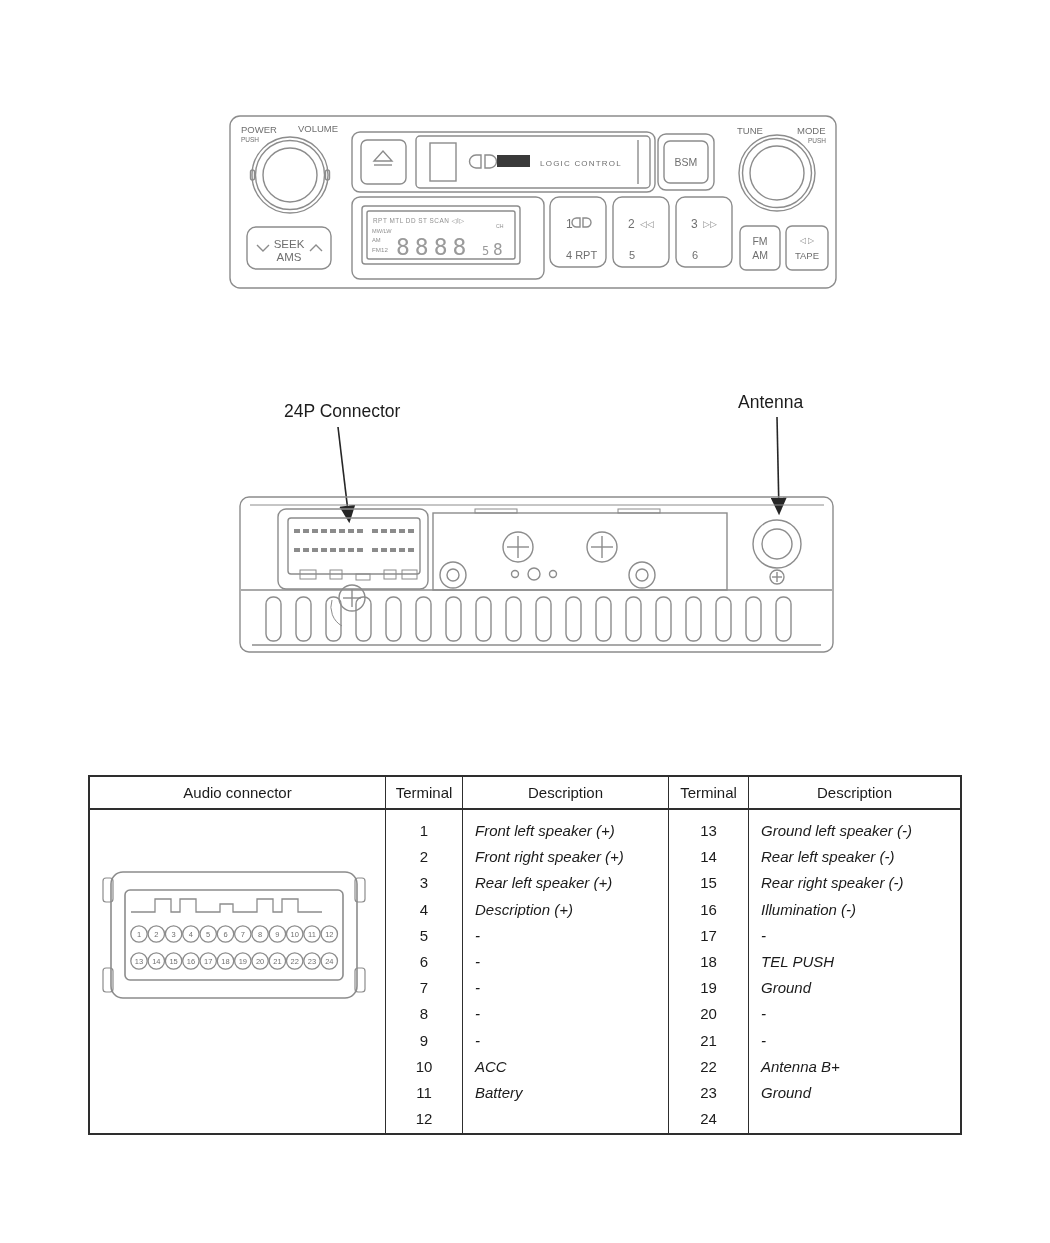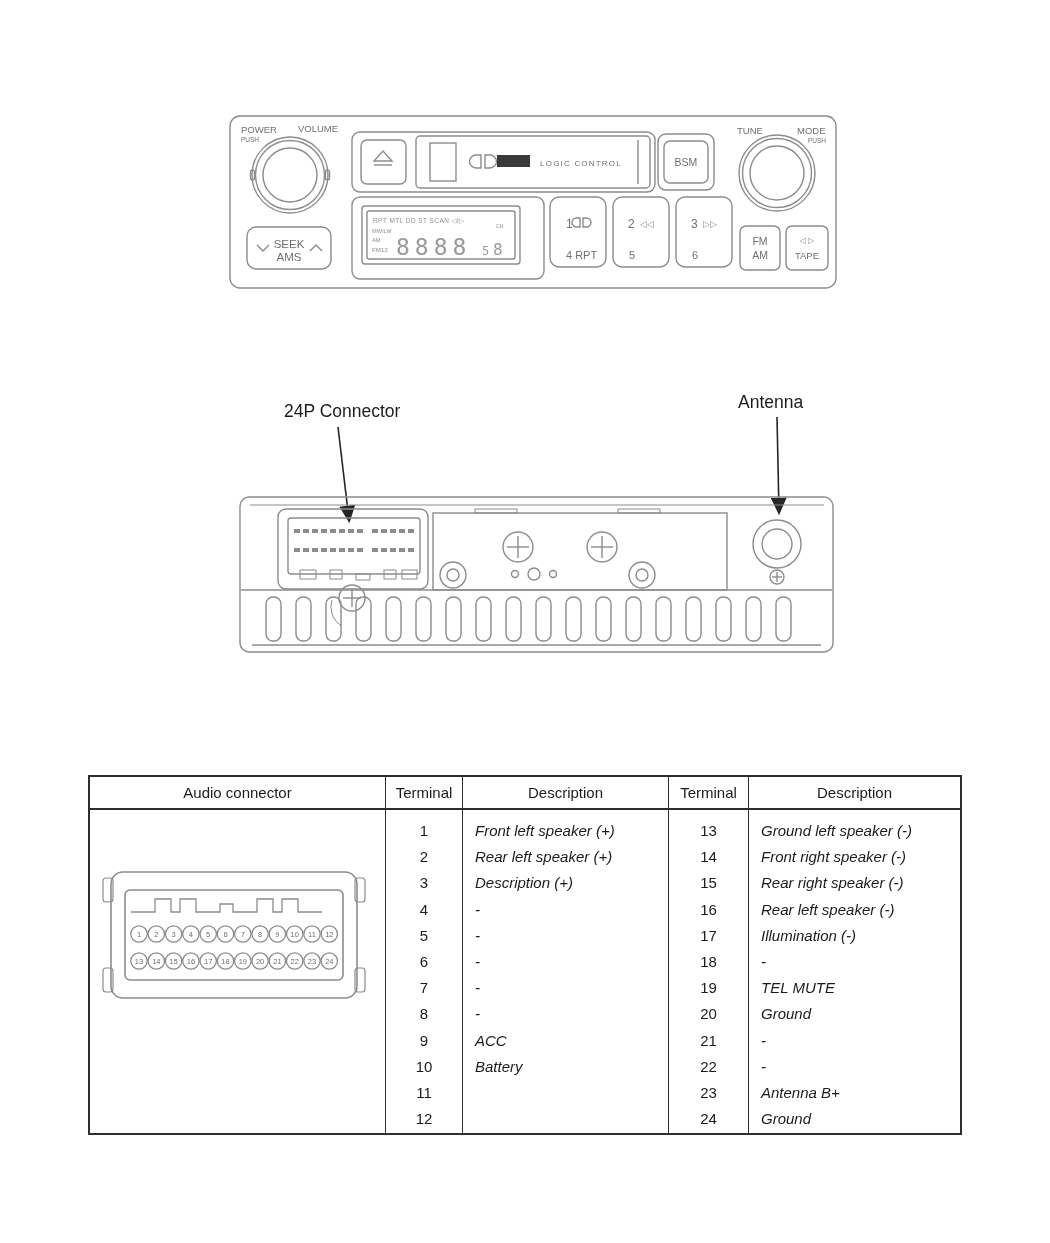--- a/index.html
+++ b/index.html
@@ -359,20 +359,21 @@
           <div class="cell-line num">6</div>
           <div class="cell-line num">7</div>
           <div class="cell-line num">8</div>
           <div class="cell-line num">9</div>
           <div class="cell-line num">10</div>
           <div class="cell-line num">11</div>
           <div class="cell-line num">12</div>
         </div>
       <div class="p-col w3">
           <div class="cell-line desc">Front left speaker (+)</div>
+          <div class="cell-line desc">Front right speaker (+)</div>
           <div class="cell-line desc">Rear left speaker (+)</div>
           <div class="cell-line desc">Description (+)</div>
           <div class="cell-line desc">-</div>
           <div class="cell-line desc">-</div>
           <div class="cell-line desc">-</div>
           <div class="cell-line desc">-</div>
           <div class="cell-line desc">-</div>
           <div class="cell-line desc">ACC</div>
           <div class="cell-line desc">Battery</div>
         </div>
@@ -385,26 +386,25 @@
           <div class="cell-line num">18</div>
           <div class="cell-line num">19</div>
           <div class="cell-line num">20</div>
           <div class="cell-line num">21</div>
           <div class="cell-line num">22</div>
           <div class="cell-line num">23</div>
           <div class="cell-line num">24</div>
         </div>
       <div class="p-col w5">
           <div class="cell-line desc">Ground left speaker (-)</div>
-          <div class="cell-line desc">Front right speaker (-)</div>
+          <div class="cell-line desc">Rear left speaker (-)</div>
           <div class="cell-line desc">Rear right speaker (-)</div>
-          <div class="cell-line desc">Rear left speaker (-)</div>
           <div class="cell-line desc">Illumination (-)</div>
           <div class="cell-line desc">-</div>
-          <div class="cell-line desc">TEL MUTE</div>
+          <div class="cell-line desc">TEL PUSH</div>
           <div class="cell-line desc">Ground</div>
           <div class="cell-line desc">-</div>
           <div class="cell-line desc">-</div>
           <div class="cell-line desc">Antenna B+</div>
           <div class="cell-line desc">Ground</div>
         </div>
     </div>
   </div>
 
 </div>

